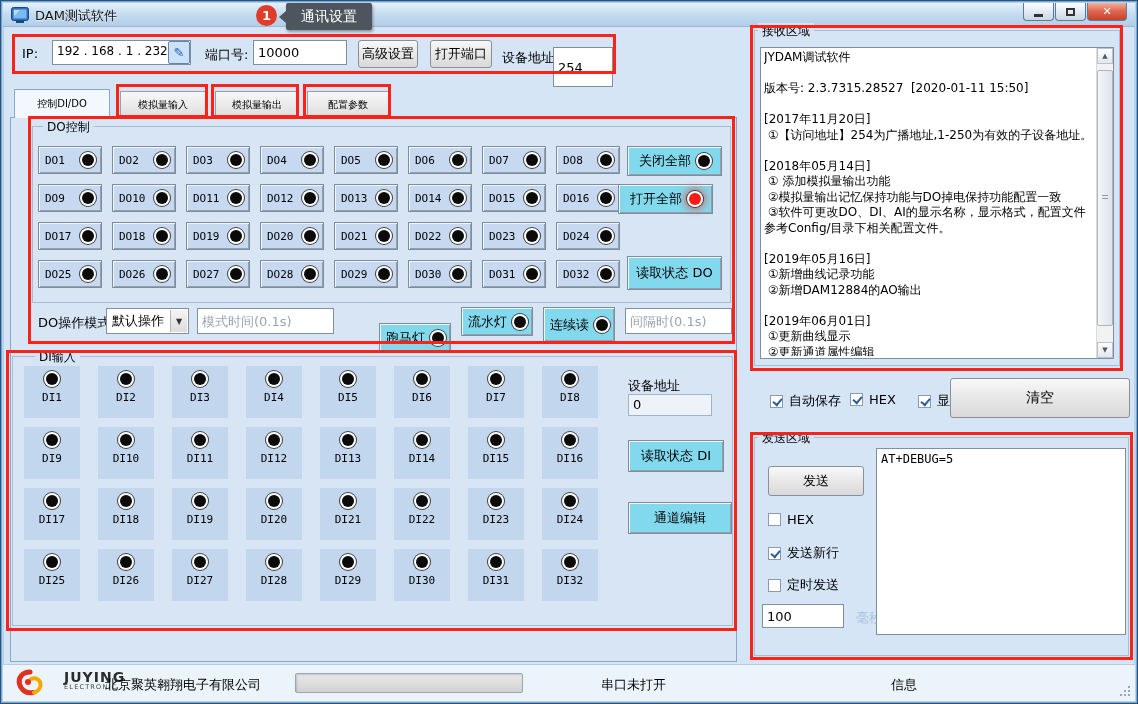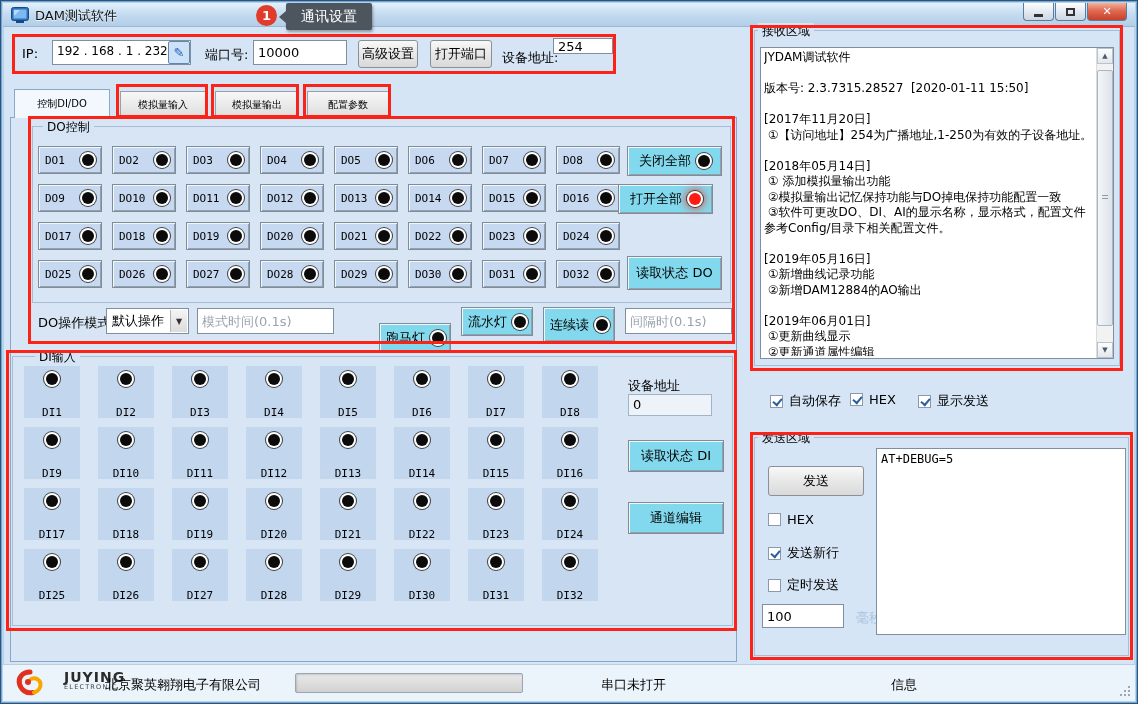--- a/index.html
+++ b/index.html
@@ -49,21 +49,21 @@
   .tab{position:absolute;display:flex;align-items:center;justify-content:center;font-size:10px;cursor:pointer;
     background:linear-gradient(#f7f7f7,#dedede);border:1px solid #9aa0a8;border-bottom:none;}
   .tab.active{background:#f2f8fd;border:1px solid #89a9ca;border-bottom:none;z-index:3;}
   .tabpanel{position:absolute;left:10px;top:117px;width:727px;height:545px;background:#d7e5f4;border:1px solid #86a7c8;}
   
   #do-grid{position:absolute;left:38px;top:146px;display:grid;grid-template-columns:repeat(8,64px);
     grid-auto-rows:28px;column-gap:10px;row-gap:10px;}
   #di-grid{position:absolute;left:24px;top:366px;display:grid;grid-template-columns:repeat(8,56px);
     grid-auto-rows:52px;column-gap:18px;row-gap:9px;}
   .di-tile{background:#c2d6ee;display:flex;flex-direction:column;align-items:center;padding-top:7px;}
-  .di-lbl{font-size:11px;font-family:"DejaVu Sans Mono",monospace;margin-top:21px;}
+  .di-lbl{font-size:11px;font-family:"DejaVu Sans Mono",monospace;margin-top:6px;}
   
   .logarea{position:absolute;left:760px;top:47px;width:354px;height:312px;background:#fff;border:1px solid #7f8fa0;overflow:hidden;}
   .logtext{position:absolute;left:3px;top:2px;right:20px;bottom:2px;font-size:12px;line-height:15.5px;
     white-space:pre-wrap;color:#000;overflow:hidden;}
   .sbar{position:absolute;top:0;right:0;width:17px;bottom:0;background:#f2f2f2;border-left:1px solid #dcdcdc;}
   .sbtn{position:absolute;left:0;width:16px;height:16px;background:linear-gradient(#fdfdfd,#e3e7eb);
     border:1px solid #b9c3cd;font-size:7px;color:#4a5a6a;display:flex;align-items:center;justify-content:center;cursor:pointer;}
   .sthumb{position:absolute;left:0;width:16px;background:linear-gradient(90deg,#f4f6f8,#dde3e9);
     border:1px solid #aab6c2;border-radius:2px;cursor:pointer;}
   .sthumb::after{content:"";position:absolute;left:4px;right:4px;top:50%;height:6px;margin-top:-3px;
@@ -130,21 +130,21 @@
     <span style="font-size:12px;">192 . 168 .  1  . 232</span>
   </div>
   <div class="pencilbtn">
       <span>✎</span>
     </div>
   <span class="lbl abs" style="left:205px;top:46px;">端口号:</span>
   <input class="tf abs" style="left: 253px; top: 40px; width: 94px; height: 25px;" value="10000">
   <div class="winbtn abs" style="left:358px;top:40px;width:60px;height:28px;">高级设置</div>
   <div class="winbtn abs" style="left:430px;top:40px;width:62px;height:28px;">打开端口</div>
   <span class="lbl abs" style="left:502px;top:49px;">设备地址:</span>
-  <input class="tf abs" style="left: 553px; top: 38px; width: 60px; height: 16px;" value="254">
+  <input class="tf abs" style="left: 553px; top: 47px; width: 60px; height: 40px;" value="254">
 
   <div class="tab active" style="left:14px;top:89px;width:96px;height:29px;">控制DI/DO</div>
   <div class="tab" style="left:120px;top:91px;width:86px;height:26px;">模拟量输入</div>
   <div class="tab" style="left:215px;top:91px;width:84px;height:26px;">模拟量输出</div>
   <div class="tab" style="left:307px;top:91px;width:82px;height:26px;">配置参数</div>
 
   <div class="tabpanel"></div>
 
   <div class="group" style="left:32px;top:126px;width:699px;height:177px;">
     <span class="glabel" style="left:10px;">DO控制</span>
@@ -438,21 +438,21 @@
         <span class="di-lbl">DI31</span>
       </div>
       <div class="di-tile">
         <span class="led"></span>
         <span class="di-lbl">DI32</span>
       </div>
     </div>
   <span class="lbl abs" style="left:628px;top:377px;">设备地址</span>
   <div class="tf abs" style="left:628px;top:394px;width:84px;height:22px;background:#eef3f9;border-color:#9fb4c9;">0</div>
   <div class="cyanbtn abs" style="left:628px;top:440px;width:96px;height:32px;">读取状态 DI</div>
-  <div class="cyanbtn abs" style="left:628px;top:502px;width:96px;height:32px;">通道编辑</div>
+  <div class="cyanbtn abs" style="left:628px;top:502px;width:104px;height:32px;">通道编辑</div>
 
   <div class="group" style="left:754px;top:30px;width:366px;height:336px;">
     <span class="glabel" style="left:3px;">接收区域</span>
   </div>
   <div class="logarea">
     <div class="logtext">JYDAM调试软件
 
 版本号: 2.3.7315.28527  [2020-01-11 15:50]
 
 [2017年11月20日]
@@ -487,20 +487,21 @@
     <span>自动保存</span>
   </div>
   <div class="cb-row" style="left:850px;top:392px;">
     <span class="chk on"></span>
     <span>HEX</span>
   </div>
   <div class="cb-row" style="left:918px;top:392px;">
     <span class="chk on"></span>
     <span>显示发送</span>
   </div>
+  <div class="winbtn abs" style="left:950px;top:378px;width:180px;height:40px;font-size:14px;">清空</div>
 
   <div class="group" style="left:754px;top:437px;width:375px;height:219px;">
     <span class="glabel" style="left:3px;">发送区域</span>
   </div>
   <div class="winbtn abs" style="left:768px;top:466px;width:96px;height:30px;">发送</div>
   <div class="cb-row" style="left:768px;top:512px;">
     <span class="chk"></span>
     <span>HEX</span>
   </div>
   <div class="cb-row" style="left:768px;top:544px;">

